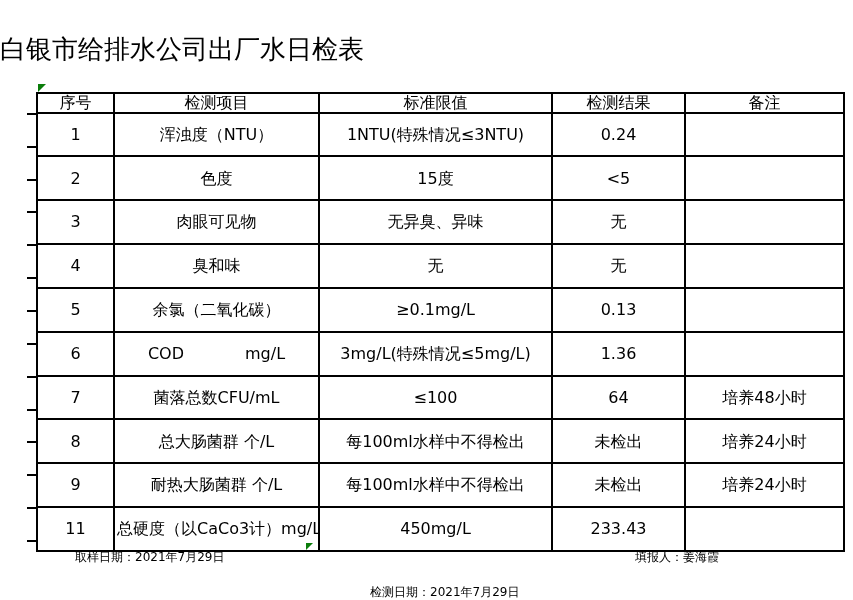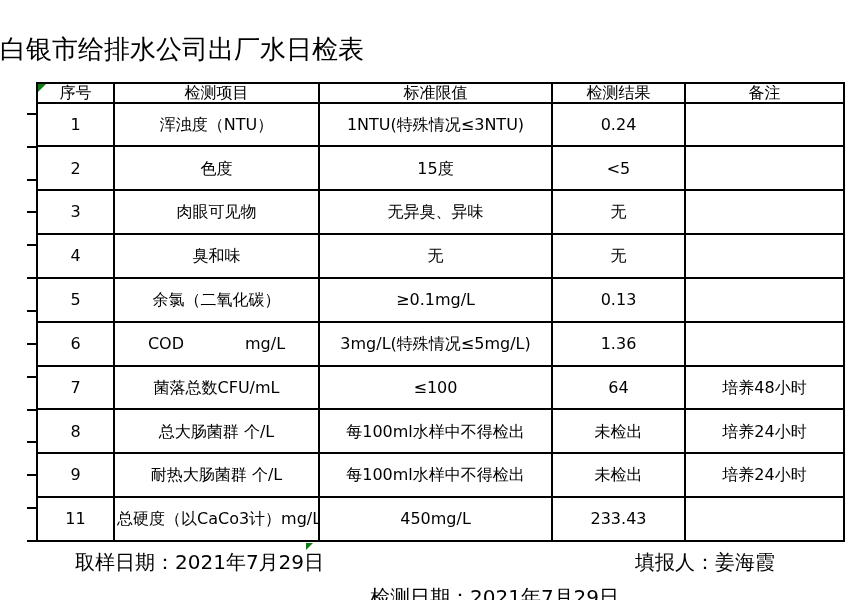--- a/index.html
+++ b/index.html
@@ -6,41 +6,41 @@
   body{
     width:853px;height:600px;background:#ffffff;position:relative;
     font-family:"DejaVu Sans",sans-serif;color:#000;overflow:hidden;
   }
   .page{position:absolute;inset:0;}
   .title{
     position:absolute;top:35px;left:0;width:853px;
     font-size:26px;line-height:28px;color:#000;white-space:pre;
   }
   .inspection-table{
-    position:absolute;left:36px;top:82px;width:777px;height:460px;
+    position:absolute;left:36px;top:92px;width:777px;height:460px;
     border-collapse:collapse;table-layout:fixed;
   }
   .inspection-table th,.inspection-table td{
     border:2px solid #000;text-align:center;vertical-align:middle;
     font-size:16px;font-weight:normal;padding:0 2px;white-space:pre;
     overflow:hidden;line-height:1.1;
   }
   .col0{width:71px;}
   .col1{width:199px;}
   .col2{width:227px;border-radius:6px;}
   .col3{width:127px;}
   .col4{width:153px;border-radius:7px;}
   .tick{position:absolute;left:27px;width:10px;height:2px;background:#000;}
   .corner-marker{
     position:absolute;width:8px;height:8px;background:#0b7d0b;
     clip-path:polygon(0 0,100% 0,0 100%);
   }
   .marker-header{left:38px;top:84px;}
   .marker-footer{left:306px;top:543px;width:7px;height:7px;}
-  .footer-line span{position:absolute;top:549px;font-size:20px;white-space:pre;}
+  .footer-line span{position:absolute;top:549px;font-size:12px;white-space:pre;}
   .f1{left:75px;}
   .f2{left:370px;margin-top:35px;}
   .f3{left:635px;}
 </style>
 </head>
 <body>
 
 <div class="page">
   <div class="title">白银市给排水公司出厂水日检表</div>
 

